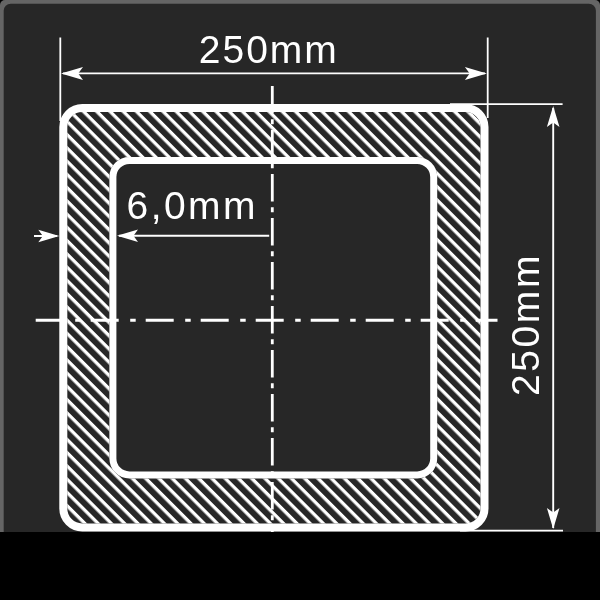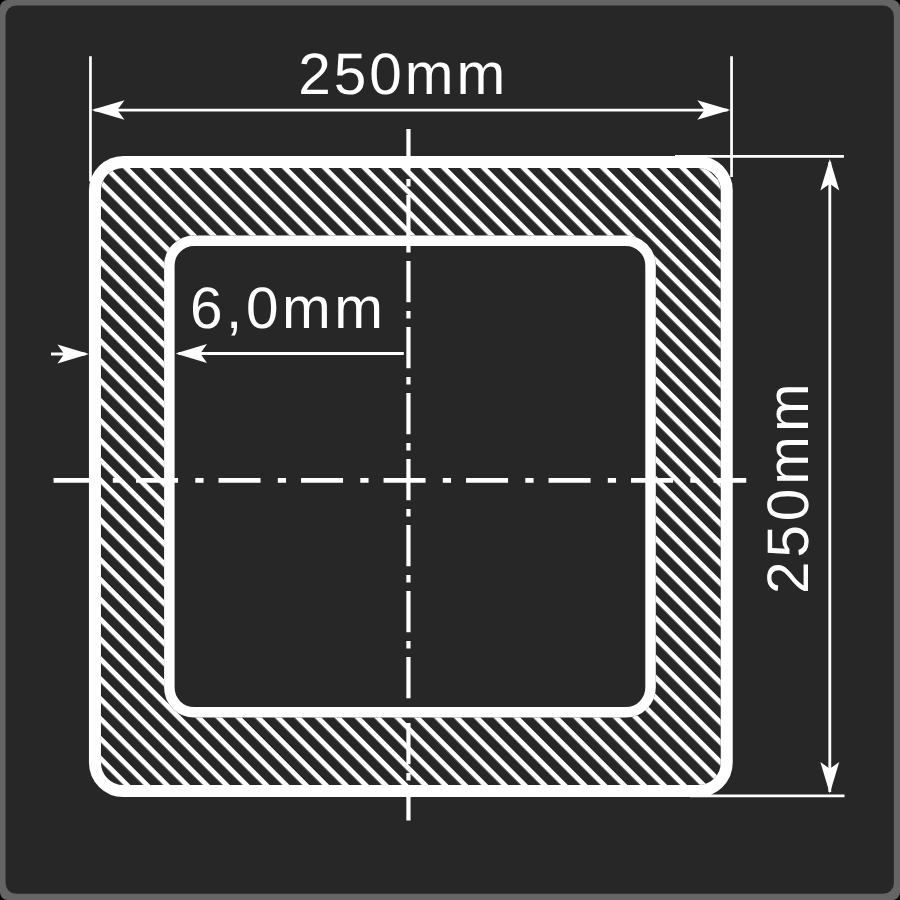--- a/index.html
+++ b/index.html
@@ -1,16 +1,16 @@
 <!DOCTYPE html>
 <html><head>
 <meta charset="utf-8">
 <style>
   html,body{margin:0;padding:0;background:#000;}
-  #c{width:600px;height:600px;position:relative;filter:grayscale(1);}
+  #c{width:600px;height:532px;position:relative;filter:grayscale(1);}
   svg{display:block;}
   .t{font-family:"Liberation Sans",sans-serif;font-size:39px;fill:#fff;}
 </style>
 </head>
 <body>
 <div id="c">
 <svg width="600" height="600" viewBox="0 0 600 600" xmlns="http://www.w3.org/2000/svg">
   <defs>
     <pattern id="h" width="9.37" height="9.37" patternUnits="userSpaceOnUse" patternTransform="rotate(45) translate(0,-0.66)">
       <rect x="0" y="0" width="9.37" height="3.3" fill="#fff"></rect>

